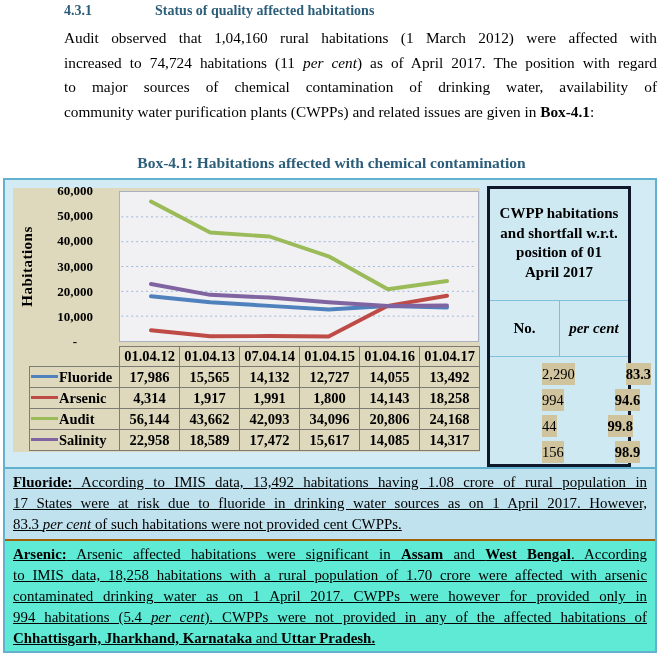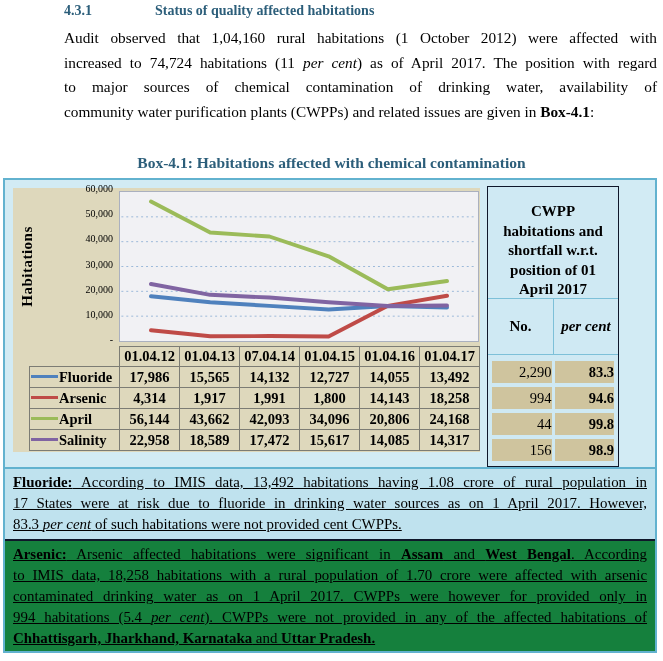--- a/index.html
+++ b/index.html
@@ -20,60 +20,60 @@
   
   #box-title { position:absolute; top:154px; left:0; width:663px; text-align:center; font-weight:bold; font-size:15.5px; color:#2c5e7a; }
 
   
   #box { position:absolute; top:178px; left:3px; width:654px; height:475px; border:2px solid #62b2cf; background:#d2ebf4; }
 
   
   #chart-cell { position:absolute; left:8px; top:8px; width:467px; height:264px; background:#ded8bc; }
   #ylab-wrap { position:absolute; left:2px; top:2px; width:24px; height:152px; display:flex; align-items:center; justify-content:center; }
   #ylab-wrap span { transform:rotate(-90deg); white-space:nowrap; font-weight:bold; font-size:15px; letter-spacing:0.5px; }
-  .ytick { position:absolute; left:24px; width:76px; text-align:right; font-weight:normal; font-size:10px; }
+  .ytick { position:absolute; left:24px; width:76px; text-align:center; font-weight:bold; font-size:13px; }
   #plot { position:absolute; left:106px; top:3px; width:360px; height:151px; background:#f1f1f4; border:1px solid #aab0bf; }
   #plot svg { display:block; width:100%; height:100%; }
 
   
   #chart-table { position:absolute; left:16px; top:158px; border-collapse:collapse; table-layout:fixed; font-size:14.5px; font-weight:bold;border-radius:16px; }
   #chart-table td { border:1px solid #7c7c74; text-align:center; height:21px; padding:0; background:#ded8bc; }
   #chart-table tr:first-child td { height:20px; }
   #chart-table td.corner { border:none; background:transparent; }
   #chart-table td.legend { text-align:left; padding-left:1px; white-space:nowrap; }
   .swatch { display:inline-block; width:27px; height:3px; vertical-align:middle; margin-right:1px; position:relative; top:-2px; }
   #chart-table col.c-legend { width:90px; }
   #chart-table col.c-val { width:60px; }
 
   
-  #cwpp-panel { position:absolute; left:482px; top:6px; width:132px; height:281px; border:1px solid #0f172a; background:#cfe9f3; }
+  #cwpp-panel { position:absolute; left:482px; top:6px; width:144px; height:281px; border:3px solid #0f172a; background:#cfe9f3; }
   #cwpp-title { height:112px; border-bottom:1px solid #7dc0d8; padding:15px 8px 0; text-align:center; font-weight:bold; font-size:15px; line-height:19.5px; }
   #cwpp-head { height:56px; border-bottom:1px solid #7dc0d8; display:flex; }
   #cwpp-head .hc { width:50%; display:flex; align-items:center; justify-content:center; font-weight:bold; font-size:15px; }
   #cwpp-head .hc.pct { border-left:1px solid #7dc0d8; font-style:italic; }
   #cwpp-rows { padding:3px 2px; }
   .cwpp-row { display:flex; margin:3px 2px 4px; }
-  .cwpp-row .cell { width:50%; height:22px; line-height:22px; background:#cfc49e; text-align:right; font-size:14.5px; }
+  .cwpp-row .cell { width:50%; height:22px; line-height:22px; background:#cfc49e; text-align:left; font-size:14.5px;margin-left:48px; }
   .cwpp-row .cell.no { margin-right:3px; }
   .cwpp-row .cell.pct { font-weight:bold; }
 
   
   .section { position:absolute; left:0; right:0; padding:3px 8px 0; font-size:14.9px; line-height:21px;text-decoration:underline; }
   #fluoride-row { top:287px; height:72px; border-top:2px solid #62b2cf; background:#bfe2ee; }
-  #arsenic-row { top:359px; bottom:0; border-top:2px solid #0f172a; background:#15803d; }
+  #arsenic-row { top:359px; bottom:0; border-top:2px solid #a16207; background:#5eead4; }
 </style>
 </head>
 <body>
 
 <div id="heading">
   <span class="num">4.3.1</span><span>Status of quality affected habitations</span>
 </div>
 
 <div id="intro" class="rich">
-    <div class="line"><span>Audit observed that 1,04,160 rural habitations (1 October 2012) were affected with</span></div>
+    <div class="line"><span>Audit observed that 1,04,160 rural habitations (1 March 2012) were affected with</span></div>
     <div class="line"><span>increased to 74,724 habitations (11 </span><span class="i">per cent</span><span>) as of April 2017. The position with regard</span></div>
     <div class="line"><span>to major sources of chemical contamination of drinking water, availability of</span></div>
     <div class="line"><span>community water purification plants (CWPPs) and related issues are given in </span><span class="b">Box-4.1</span><span>:</span></div>
   </div>
 
 <div id="box-title">Box-4.1: Habitations affected with chemical contamination</div>
 
 <div id="box">
 
   <div id="chart-cell">
@@ -134,21 +134,21 @@
           <tr>
             <td class="legend"><span class="swatch" style="background: rgb(191, 75, 71);"></span><span>Arsenic</span></td>
             <td>4,314</td>
             <td>1,917</td>
             <td>1,991</td>
             <td>1,800</td>
             <td>14,143</td>
             <td>18,258</td>
           </tr>
           <tr>
-            <td class="legend"><span class="swatch" style="background: rgb(155, 187, 89);"></span><span>April</span></td>
+            <td class="legend"><span class="swatch" style="background: rgb(155, 187, 89);"></span><span>Audit</span></td>
             <td>56,144</td>
             <td>43,662</td>
             <td>42,093</td>
             <td>34,096</td>
             <td>20,806</td>
             <td>24,168</td>
           </tr>
           <tr>
             <td class="legend"><span class="swatch" style="background: rgb(128, 100, 162);"></span><span>Salinity</span></td>
             <td>22,958</td>

